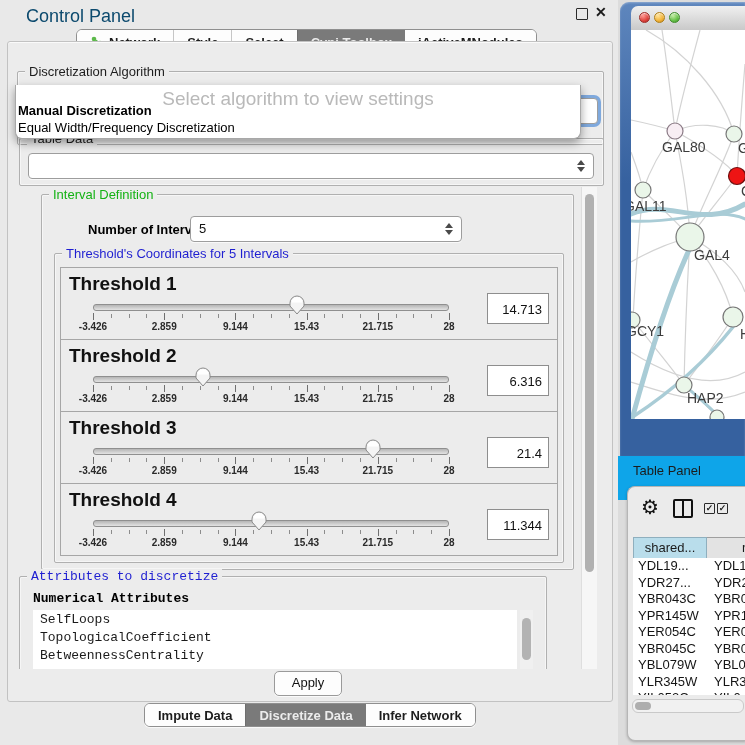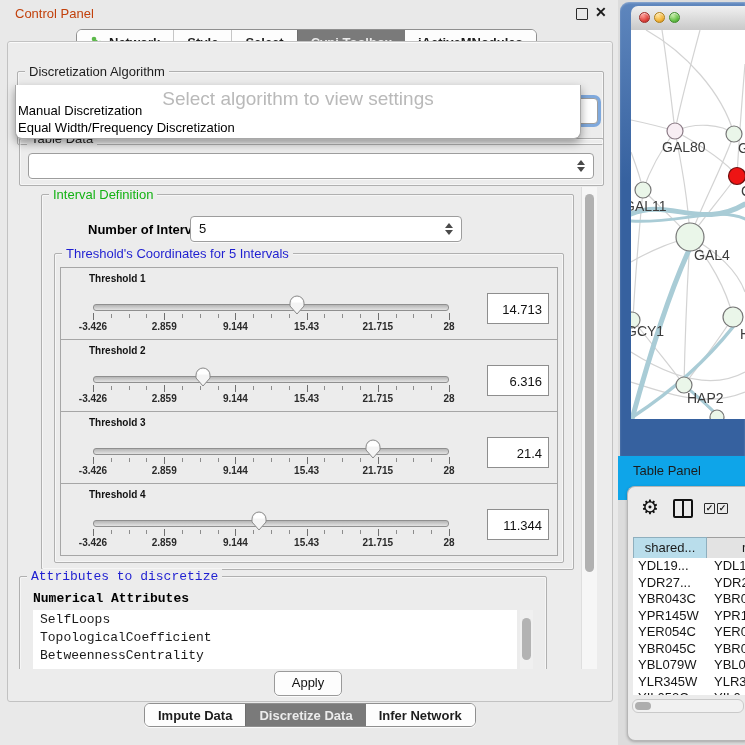--- a/index.html
+++ b/index.html
@@ -4,21 +4,21 @@
 <style>
   html,body{margin:0;padding:0;}
   body{width:745px;height:745px;overflow:hidden;background:#dcdcdc;
        font-family:"Liberation Sans",sans-serif;position:relative;
        -webkit-font-smoothing:antialiased;}
   .abs{position:absolute;}
 
   
   .cp{position:absolute;left:0;top:0;width:618px;height:745px;background:#e9e9e9;}
   .cp-titlebar{position:absolute;left:0;top:0;width:618px;height:26px;}
-  .cp-title{position:absolute;left:15px;top:6px;font-size:13px;color:#c2410c;}
+  .cp-title{position:absolute;left:26px;top:6px;font-size:18px;color:#0c4a6e;}
   .float-btn{position:absolute;left:576px;top:8px;width:10px;height:10px;
              border:1.5px solid #2b2b2b;border-radius:1px;background:transparent;}
   .close-btn{position:absolute;left:595px;top:4px;font-size:14px;font-weight:bold;color:#1a1a1a;}
 
   
   .seg-bar{position:absolute;display:flex;height:24px;background:#ffffff;
            border:1px solid #8f8f8f;border-radius:6px;overflow:hidden;
            box-shadow:0 1px 1px rgba(255,255,255,.8);}
   .seg{display:flex;align-items:center;padding:0 13px;font-size:13px;font-weight:bold;
        color:#1d1d1d;background:#fdfdfd;white-space:nowrap;}
@@ -53,34 +53,34 @@
          border-left:4.5px solid transparent;border-right:4.5px solid transparent;
          border-top:5px solid #4a4a4a;}
 
   
   .popup{position:absolute;left:7px;top:43px;width:564px;height:53px;background:#ffffff;
          border:1px solid #a8a8a8;border-top:none;border-radius:0 0 7px 7px;
          box-shadow:0 4px 10px rgba(0,0,0,.38);z-index:60;}
   .popup .prompt{position:absolute;left:0;top:3px;width:100%;text-align:center;
          font-size:19px;color:#b9b9b9;}
   .popup .item{position:absolute;left:2px;font-size:13px;color:#000;white-space:nowrap;}
-  .popup .item.sel{font-weight:normal;}
+  .popup .item.sel{font-weight:bold;}
 
   
   .scrollpane{position:absolute;left:6px;top:145px;width:583px;height:482px;overflow:hidden;}
   .vsb{position:absolute;right:0px;top:0px;width:15px;height:482px;background:#f6f6f6;
        border-left:1px solid #dedede;}
   .vsb .thumb{position:absolute;left:2.5px;top:7px;width:9px;height:378px;
        background:#b1b1b1;border-radius:5px;}
 
   
   .thr-panel{position:relative;height:71px;border:1px solid #a6a6a6;background:#ececec;
              margin-top:-1px;}
   .thr-panel:first-child{margin-top:0;}
-  .thr-label{position:absolute;left:8px;top:5px;font-size:10px;font-weight:bold;color:#111;margin-left:20px;}
+  .thr-label{position:absolute;left:8px;top:5px;font-size:19px;font-weight:bold;color:#111;}
   .track{position:absolute;left:32px;top:36px;width:354px;height:5px;border-radius:3px;
          background:linear-gradient(#b5b5b5,#e3e3e3);border:1px solid #8f8f8f;}
   .thumb{position:absolute;top:27px;width:16px;height:20px;line-height:0;}
   .ticks{position:absolute;left:32px;top:45px;width:356px;height:8px;}
   .ticks i{position:absolute;top:0;width:1px;background:#6f6f6f;}
   .ticks i.maj{height:7px;}
   .ticks i.min{height:4px;background:#8c8c8c;top:1px;}
   .ticklbls{position:absolute;left:32px;top:53px;width:356px;height:12px;}
   .ticklbls span{position:absolute;transform:translateX(-50%);font-size:10px;
                  font-weight:bold;color:#2a2a2a;white-space:nowrap;}

